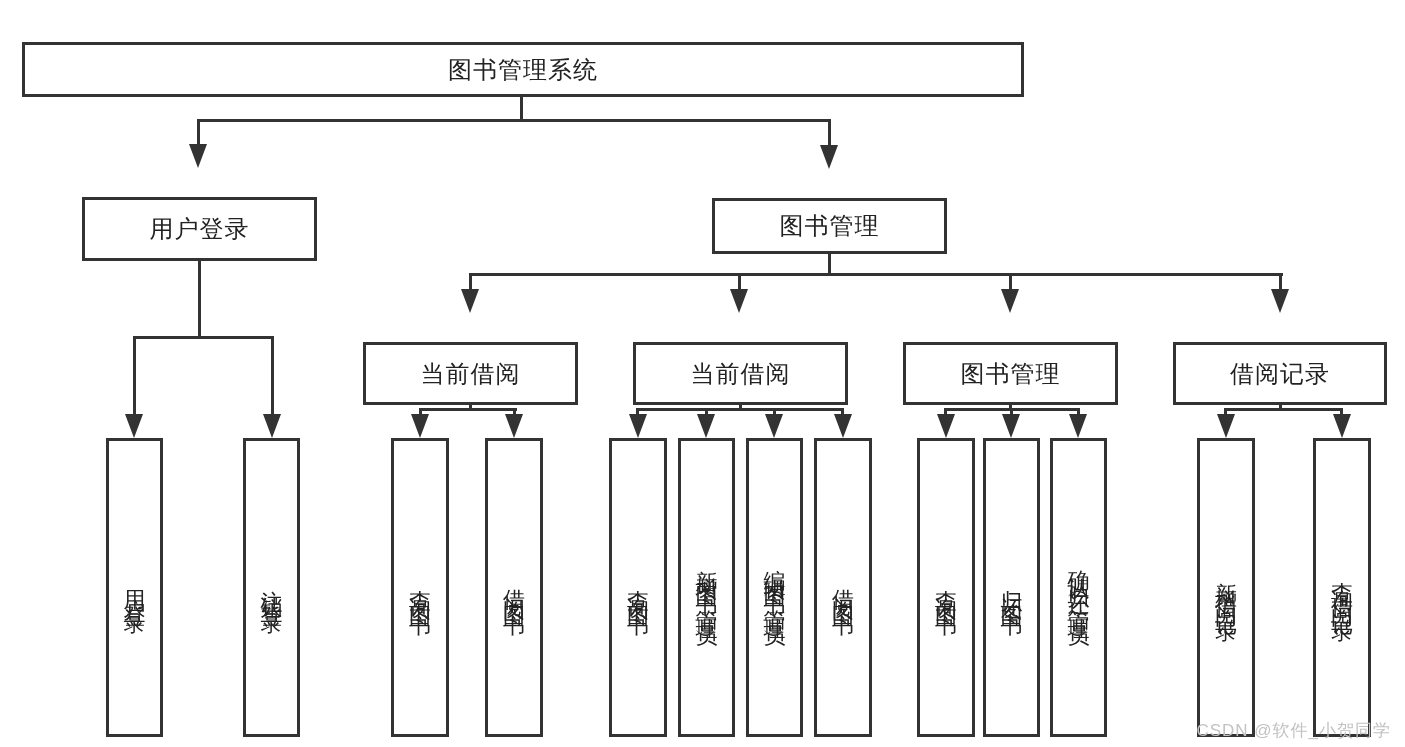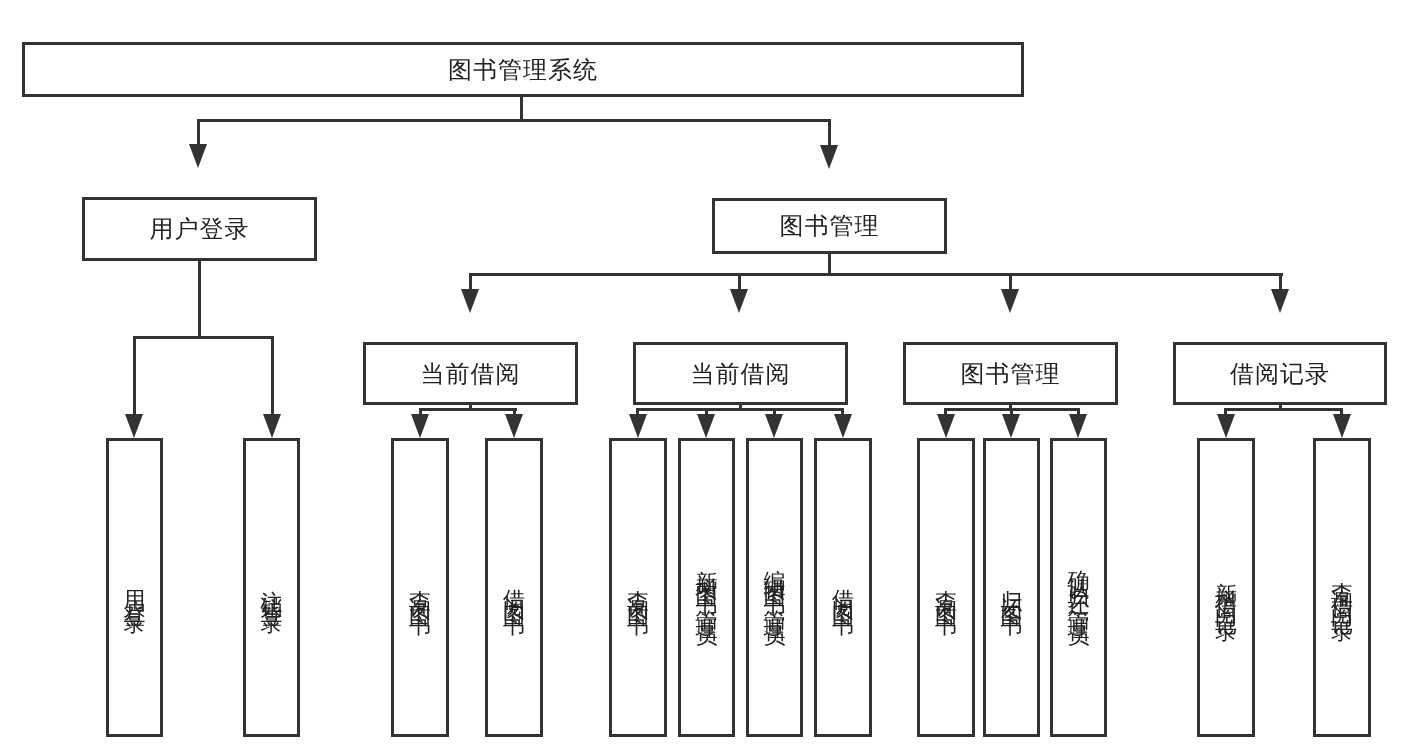--- a/index.html
+++ b/index.html
@@ -152,14 +152,15 @@
   <div class="vl" style="left:1077px;top:408px;height:9px"></div>
   <div class="ah" style="left:1069px;top:414px"></div>
 
   <div class="vl" style="left:1279px;top:376px;height:35px"></div>
   <div class="hl" style="left:1224px;top:408px;width:118px"></div>
   <div class="vl" style="left:1224px;top:408px;height:9px"></div>
   <div class="ah" style="left:1217px;top:414px"></div>
   <div class="vl" style="left:1340px;top:408px;height:9px"></div>
   <div class="ah" style="left:1333px;top:414px"></div>
 
+  <div class="watermark">CSDN @软件_小贺同学</div>
 
 </div>
 
 </body></html>

